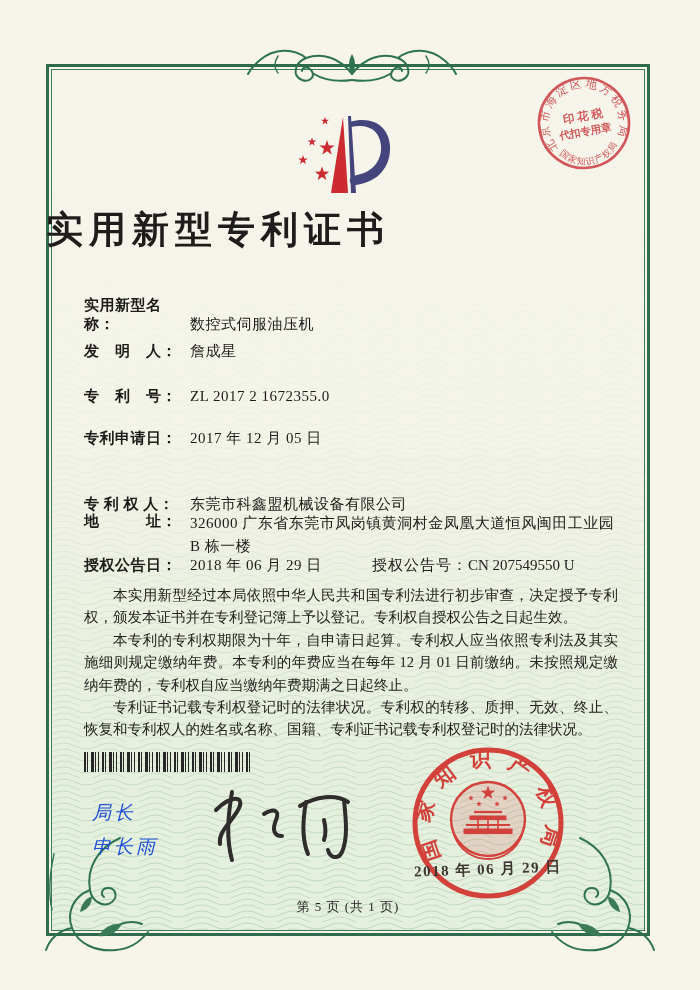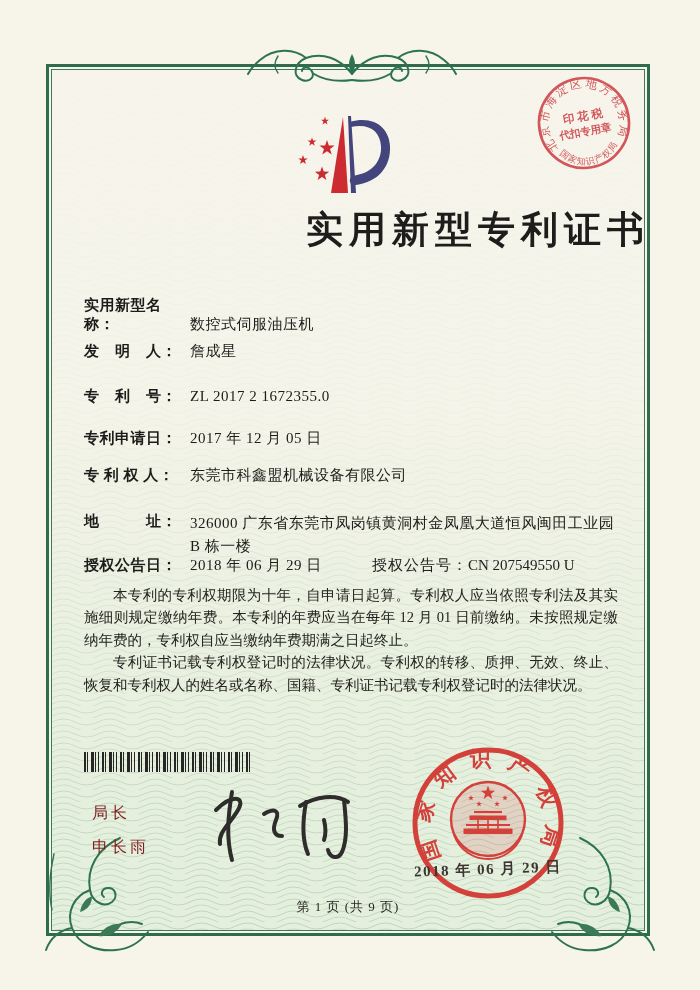--- a/index.html
+++ b/index.html
@@ -16,21 +16,21 @@
     border:3px solid #2f6b4c;box-sizing:border-box;
   }
   .frame-inner{
     position:absolute;inset:2px;border:1px solid #3c7a59;box-sizing:border-box;
     overflow:hidden;
   }
   .bg-waves{position:absolute;inset:0;}
   .abs{position:absolute;}
   .cert-no{left:76px;top:100px;font-size:15.5px;letter-spacing:2px;color:#2a2926;}
   .title{
-    left:46px;top:205px;width:604px;text-align:right;
+    left:46px;top:205px;width:604px;text-align:left;
     font-size:37px;font-weight:700;letter-spacing:6px;color:#1e1d1b;
   }
   .f-row{left:84px;font-size:15px;color:#1d1c1a;}
   .f-label{display:inline-block;width:100px;letter-spacing:0.5px;font-weight:600;}
   .f-value{margin-left:6px;letter-spacing:0.5px;}
   .f-value.wrap{display:inline-block;width:438px;vertical-align:top;line-height:23px;}
   .grant-no{left:372px;top:556px;font-size:15px;}
   .body-text{
     left:84px;top:584px;width:534px;font-size:14.5px;line-height:22.4px;
     text-align:justify;color:#24231f;
@@ -38,21 +38,21 @@
   .body-text p{margin:0;text-indent:2em;}
   .barcode{
     left:84px;top:752px;width:166px;height:20px;
     background:repeating-linear-gradient(90deg,
       #262624 0 2px,transparent 2px 3px,
       #262624 3px 4px,transparent 4px 7px,
       #262624 7px 10px,transparent 10px 11px,
       #262624 11px 12px,transparent 12px 14px,
       #262624 14px 15px,transparent 15px 18px);
   }
-  .signoff{left:92px;top:796px;font-size:16px;line-height:34px;color:#7f1d1d;letter-spacing:3px;}
+  .signoff{left:92px;top:796px;font-size:19px;line-height:34px;color:#1d4ed8;letter-spacing:3px;font-style:italic;}
   .seal-date{
     left:398px;top:860px;width:180px;text-align:center;
     font-size:15px;letter-spacing:1.5px;color:#3c3531;
     transform:rotate(-2deg);font-weight:600;
   }
   .footer{left:46px;top:898px;width:604px;text-align:center;font-size:13px;color:#2a2926;letter-spacing:1px;}
   svg{display:block;}
 </style>
 </head>
 <body>
@@ -165,34 +165,35 @@
   </div>
   <div class="abs f-row" style="top:296px">
     <span class="f-label">实用新型名称：</span><span class="f-value">数控式伺服油压机</span>
   </div>
   <div class="abs f-row" style="top:387px">
     <span class="f-label">专　利　号：</span><span class="f-value">ZL 2017 2 1672355.0</span>
   </div>
   <div class="abs f-row" style="top:429px">
     <span class="f-label">专利申请日：</span><span class="f-value">2017 年 12 月 05 日</span>
   </div>
-  <div class="abs f-row" style="top:466px">
+  <div class="abs f-row" style="top:495px">
     <span class="f-label">专 利 权 人：</span><span class="f-value">东莞市科鑫盟机械设备有限公司</span>
   </div>
   <div class="abs f-row" style="top:512px">
     <span class="f-label">地　　　址：</span><span class="f-value wrap">326000 广东省东莞市凤岗镇黄洞村金凤凰大道恒风闽田工业园 B 栋一楼</span>
   </div>
   <div class="abs f-row" style="top:556px">
     <span class="f-label">授权公告日：</span><span class="f-value">2018 年 06 月 29 日</span>
   </div>
   <div class="abs grant-no">
     <span style="font-weight:400;letter-spacing:1px">授权公告号：</span><span>CN 207549550 U</span>
   </div>
 
   <div class="abs body-text">
+    <p>本实用新型经过本局依照中华人民共和国专利法进行初步审查，决定授予专利权，颁发本证书并在专利登记簿上予以登记。专利权自授权公告之日起生效。</p>
     <p>本专利的专利权期限为十年，自申请日起算。专利权人应当依照专利法及其实施细则规定缴纳年费。本专利的年费应当在每年 12 月 01 日前缴纳。未按照规定缴纳年费的，专利权自应当缴纳年费期满之日起终止。</p>
     <p>专利证书记载专利权登记时的法律状况。专利权的转移、质押、无效、终止、恢复和专利权人的姓名或名称、国籍、专利证书记载专利权登记时的法律状况。</p>
   </div>
 
   <div class="abs barcode"></div>
 
   <div class="abs signoff">
     <div>局长</div>
     <div>申长雨</div>
   </div>
@@ -229,15 +230,15 @@
         <path d="M68,92 H112" stroke-width="2.2" fill="none"></path>
         <rect x="66" y="96" width="48" height="4.6"></rect>
         <path d="M80,87 V96 M90,87 V96 M100,87 V96" stroke-width="1.6" fill="none"></path>
       </g>
       <path d="M56,102 C62,118 76,126 90,126 C104,126 118,118 124,102" fill="none" stroke="#d2342f" stroke-width="2"></path>
     </g>
   </svg>
 
   <div class="abs seal-date">2018 年 06 月 29 日</div>
 
-  <div class="abs footer">第 1 页 (共 9 页)</div>
+  <div class="abs footer">第 5 页 (共 1 页)</div>
 
 </div>
 
 </body></html>

